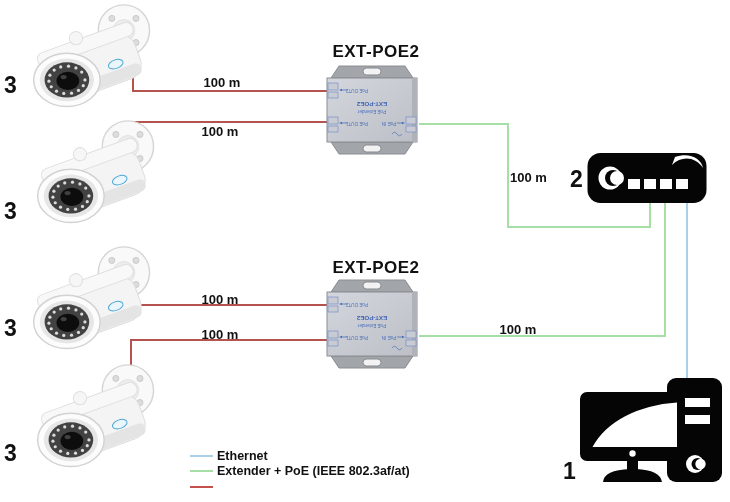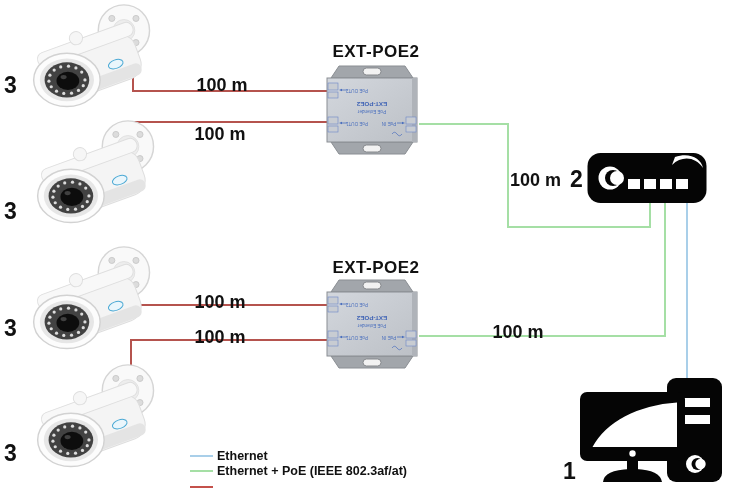--- a/index.html
+++ b/index.html
@@ -3,21 +3,21 @@
 <meta charset="utf-8">
 <style>
   html,body{margin:0;padding:0;background:#fff;}
   .canvas{
     position:relative;width:730px;height:502px;background:#ffffff;overflow:hidden;
     font-family:"Liberation Sans",sans-serif;color:#111;
   }
   .cable{position:absolute;z-index:1;}
   .dev{position:absolute;z-index:2;}
   .lbl{position:absolute;z-index:3;font-weight:bold;color:#111;}
-  .dist{width:52px;text-align:center;font-size:18px;}
+  .dist{width:52px;text-align:center;font-size:13px;}
   .num{font-size:23px;line-height:23px;}
   .ext-title{width:140px;text-align:center;font-size:17px;letter-spacing:.5px;}
   .legend{position:absolute;left:190px;top:448px;z-index:3;}
   .legend-row{display:flex;align-items:center;height:15.5px;}
   .legend-line{display:inline-block;width:23px;height:2px;margin-right:4px;}
   .legend-label{font-size:12.5px;font-weight:bold;white-space:nowrap;}
   svg text{font-family:"Liberation Sans",sans-serif;}
 </style>
 </head>
 <body>
@@ -230,20 +230,20 @@
   <div class="lbl dist" style="left:510px;top:170px;text-align:left;">100 m</div>
   <div class="lbl dist" style="left:492px;top:322px;">100 m</div>
 
   <div class="legend">
     <div class="legend-row">
       <span class="legend-line" style="background-color: rgb(169, 207, 233);"></span>
       <span class="legend-label">Ethernet</span>
     </div>
     <div class="legend-row">
       <span class="legend-line" style="background-color: rgb(165, 223, 165);"></span>
-      <span class="legend-label">Ethernet + PoE (IEEE 802.3af/at)</span>
+      <span class="legend-label">Extender + PoE (IEEE 802.3af/at)</span>
     </div>
     <div class="legend-row">
       <span class="legend-line" style="background-color: rgb(196, 81, 75);"></span>
     </div>
   </div>
 
 </div>
 
 </body></html>

